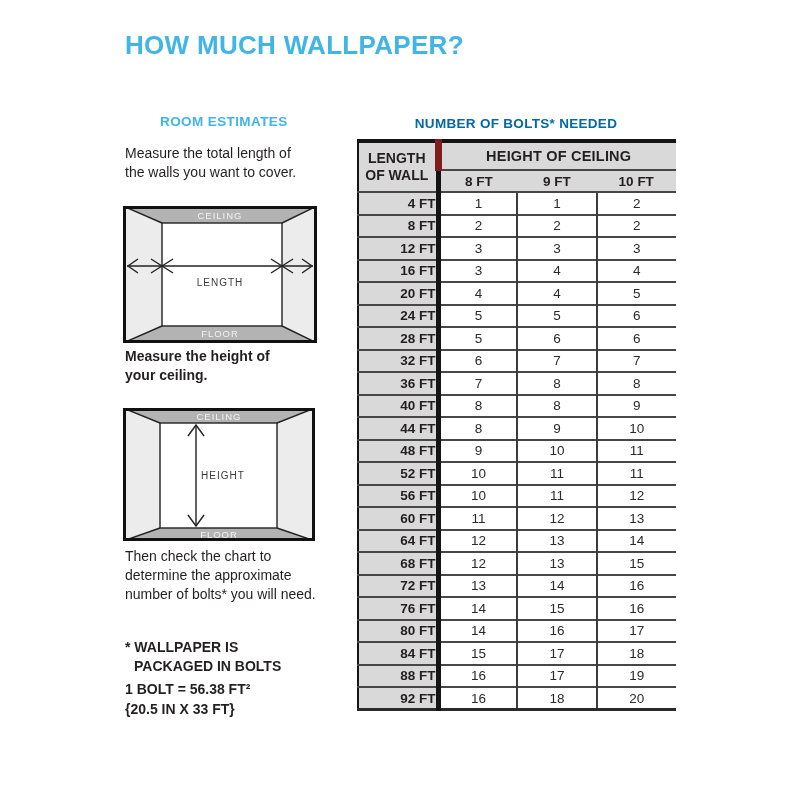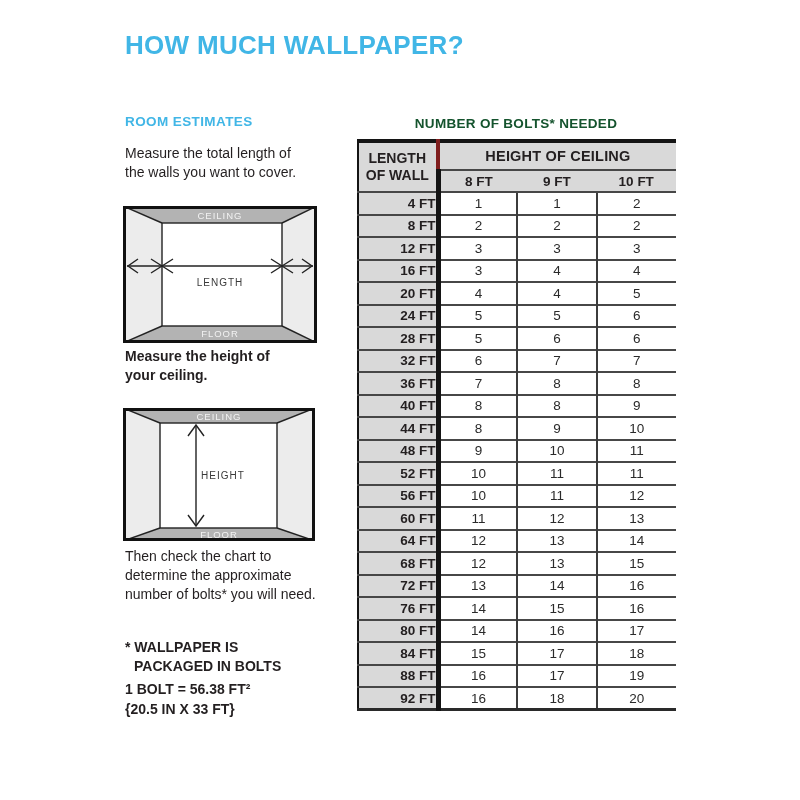--- a/index.html
+++ b/index.html
@@ -14,21 +14,21 @@
   .page { position: relative; width: 760px; height: 800px; background: #ffffff; }
 
   .page-title {
     position: absolute; left: 125px; top: 30px;
     font-size: 26px; font-weight: bold; letter-spacing: 0.3px;
     color: #41b6e6;
   }
 
   .section-heading {
     position: absolute; font-size: 13.5px; font-weight: bold;
-    letter-spacing: 0.4px; color: #41b6e6;
+    letter-spacing: 0.4px; color: #41b6e6; margin-left: 35px;
   }
   .room-heading { left: 125px; top: 114px; }
 
   .para {
     position: absolute; left: 125px;
     font-size: 14px; line-height: 19px;
     white-space: pre-line; color: #231f20;
   }
   .step1 { top: 144px; }
   .step2 { top: 347px; font-weight: bold; }
@@ -48,39 +48,39 @@
   .diagram { position: absolute; left: 123px; margin-top: 13px; }
   .diagram-length { top: 193px; }
   .diagram-height { top: 395px; }
   .diagram svg { display: block; }
   .diag-label-light { font-size: 9.5px; letter-spacing: 1px; fill: #f2f2f2; }
   .diag-label-dark  { font-size: 10px;  letter-spacing: 1px; fill: #3a3a3a; }
 
   .table-heading {
     position: absolute; left: 357px; top: 116px; width: 318px;
     text-align: center; font-size: 13.5px; font-weight: bold;
-    letter-spacing: 0.3px; color: #14532d;
+    letter-spacing: 0.3px; color: #0369a1;
   }
 
   table.bolts-table {
     position: absolute; left: 357px; top: 139px; width: 318px;
     border-collapse: collapse; table-layout: fixed;
     border-top: 4px solid #141414;
     border-left: 2px solid #141414;
     border-bottom: 3px solid #2a2a2a;
     font-size: 13.5px;
   }
   .bolts-table td { text-align: center; vertical-align: middle; padding: 0; }
 
   .bolts-table .wall-header {
     background: #d9d9d9; font-weight: bold; font-size: 14px; line-height: 17px;
   }
   .bolts-table .group-header {
     background: #d9d9d9; font-weight: bold; font-size: 14.5px;
-    height: 29px; border-left: 4px solid #7f1d1d; letter-spacing: 0.2px;
+    height: 29px; border-left: 7px solid #7f1d1d; letter-spacing: 0.2px;
   }
   .bolts-table tr.sub-row td {
     background: #d9d9d9; font-weight: bold; height: 22px;
     border-top: 2px solid #474747;
   }
   .bolts-table tr.sub-row td:first-child { border-left: 5px solid #141414; }
 
   .bolts-table tbody td {
     height: 22.5px; border-top: 2px solid #474747; color: #2a2a2a;
   }

